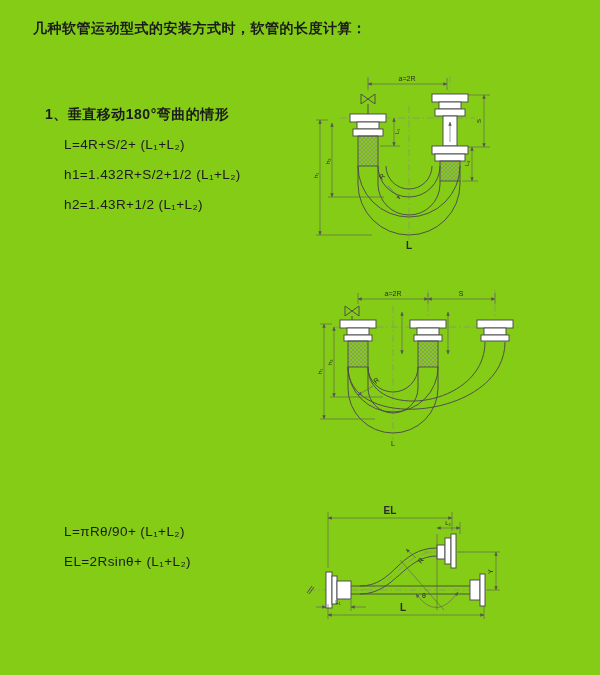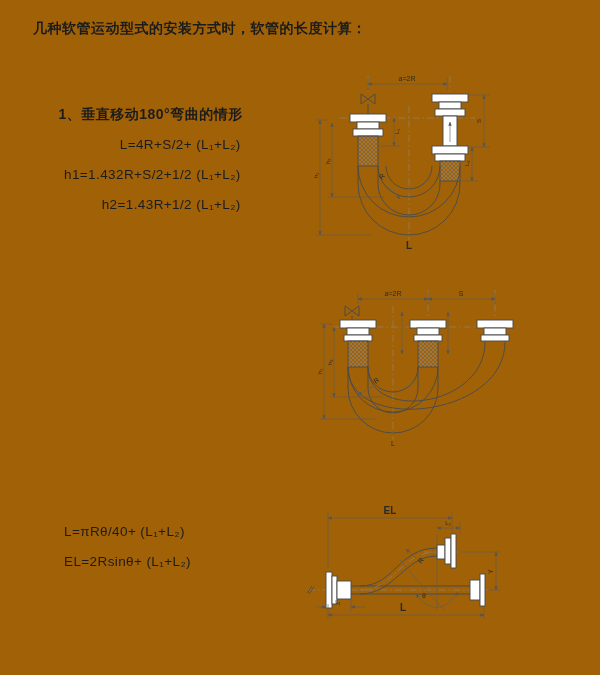--- a/index.html
+++ b/index.html
@@ -1,16 +1,16 @@
 <!DOCTYPE html>
 <html><head>
 <meta charset="utf-8">
 <style>
   html,body{margin:0;padding:0;background:#ffffff;}
-  .page{position:relative;width:600px;height:675px;background:#a16207;
+  .page{position:relative;width:600px;height:675px;background:#84cc16;
         font-family:"Liberation Sans","DejaVu Sans",sans-serif;color:#1c1c1c;overflow:hidden;}
   .title{position:absolute;left:33px;top:20px;font-size:14px;font-weight:bold;letter-spacing:.5px;}
   .sec{position:absolute;left:45px;}
   .sec-h{margin:0 0 7px 0;font-size:14px;font-weight:bold;letter-spacing:.5px;}
   .formula{margin:2px;padding-left:17px;line-height:28px;font-size:13.5px;letter-spacing:.4px;}
   .diag{position:absolute;}
   svg text{font-family:"Liberation Sans","DejaVu Sans",sans-serif;fill:#2a2a2a;}
   .dl{stroke:#4b4b4b;stroke-width:.95;fill:none;}          
   .fl{fill:#ffffff;stroke:#4b4b4b;stroke-width:.95;}       
   .dt{stroke:#5c5c5c;stroke-width:.6;fill:none;}           
@@ -20,21 +20,21 @@
   .lbl-s{font-size:6px;}
   .lbl-b{font-size:10px;font-weight:bold;}
 </style>
 </head>
 <body>
 
 <div class="page">
 
   <div class="title">几种软管运动型式的安装方式时，软管的长度计算：</div>
 
-  <div class="sec" style="top:106px;text-align:right;">
+  <div class="sec" style="top:106px;">
     <p class="sec-h">1、垂直移动180°弯曲的情形</p>
     <p class="formula">L=4R+S/2+ (L₁+L₂)</p>
     <p class="formula">h1=1.432R+S/2+1/2 (L₁+L₂)</p>
     <p class="formula">h2=1.43R+1/2 (L₁+L₂)</p>
   </div>
 
   <svg class="diag" style="left:310px;top:68px;" width="290" height="195" viewBox="0 0 290 195">
     <defs>
       <pattern id="braid1" width="4" height="4" patternUnits="userSpaceOnUse">
         <path d="M0,4 L4,0 M0,0 L4,4" stroke="#8a8a8a" stroke-width="0.6"></path>
@@ -213,21 +213,21 @@
     <g>
       <line class="dt" x1="25" y1="115" x2="78" y2="115"></line>
       <line class="dt" x1="29" y1="45" x2="29" y2="115" marker-start="url(#ah2)" marker-end="url(#ah2)"></line>
       <text class="lbl-s" x="27" y="83" transform="rotate(-90 27 83)">h₂</text>
     </g>
 
     <text class="lbl" x="88" y="164" text-anchor="middle">L</text>
   </svg>
 
   <div class="sec" style="top:516px;">
-    <p class="formula">L=πRθ/40+ (L₁+L₂)</p>
+    <p class="formula">L=πRθ/90+ (L₁+L₂)</p>
     <p class="formula">EL=2Rsinθ+ (L₁+L₂)</p>
   </div>
 
   <svg class="diag" style="left:300px;top:498px;" width="300" height="154" viewBox="0 0 300 154">
     <defs>
       <marker id="ah3" viewBox="0 0 10 10" refX="9" refY="5" markerWidth="7" markerHeight="7" orient="auto-start-reverse">
         <path d="M0,1 L10,5 L0,9 z" fill="#555"></path>
       </marker>
     </defs>
 

